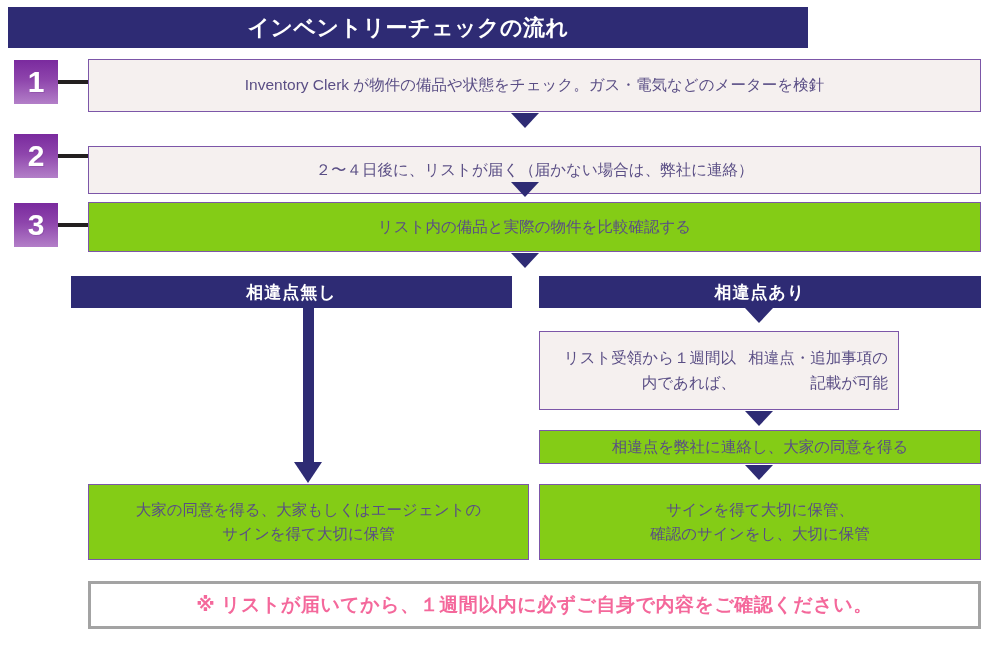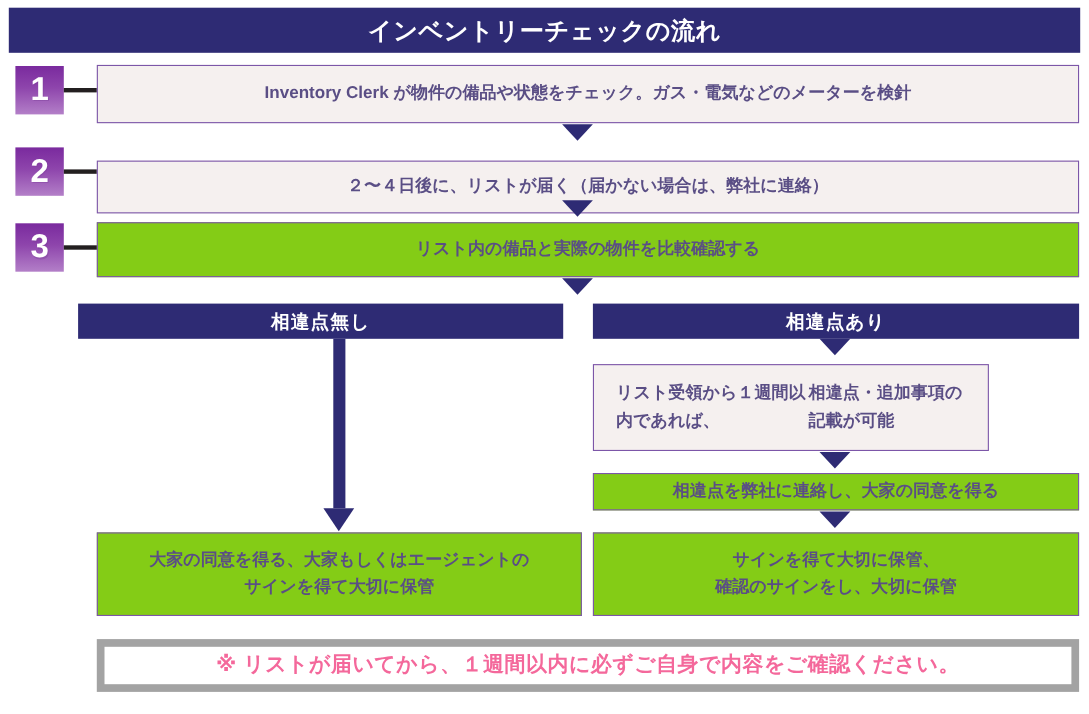--- a/index.html
+++ b/index.html
@@ -16,21 +16,21 @@
     height: 649px;
     background: #ffffff;
     overflow: hidden;
   }
 
   
   .title-bar {
     position: absolute;
     left: 8px;
     top: 7px;
-    width: 974px;
+    width: 800px;
     height: 41px;
     background: #2E2B74;
     display: flex;
     align-items: center;
     justify-content: center;
   }
   .title-bar .title-text {
     color: #ffffff;
     font-size: 22px;
     font-weight: bold;
@@ -62,26 +62,26 @@
   }
 
   
   .flow-box {
     position: absolute;
     box-sizing: border-box;
     border: 1.5px solid #7C56A8;
     display: flex;
     align-items: center;
     justify-content: center;
-    text-align: left;
+    text-align: right;
     color: #5A4E85;
     font-size: 15.5px;
-    font-weight: bold;
+    font-weight: normal;
     line-height: 1.55;
-    padding: 4px 20px;
+    padding: 4px 10px;
   }
   .fill-pink { background: #F5F0EF; }
   .fill-white { background: #84cc16; }
 
   
   .navy-bar {
     position: absolute;
     background: #2E2B74;
     display: flex;
     align-items: center;
@@ -120,21 +120,21 @@
     height: 0;
     border-left: 14.5px solid transparent;
     border-right: 14.5px solid transparent;
     border-top: 21px solid #2E2B74;
   }
 
   
   .warn-box {
     position: absolute;
     box-sizing: border-box;
-    border: 7px solid #a3a3a3;
+    border: 3px solid #a3a3a3;
     background: #FFFFFF;
     display: flex;
     align-items: center;
     justify-content: center;
     text-align: center;
   }
   .warn-box .warn-text {
     color: #F4689B;
     font-size: 19px;
     font-weight: bold;

